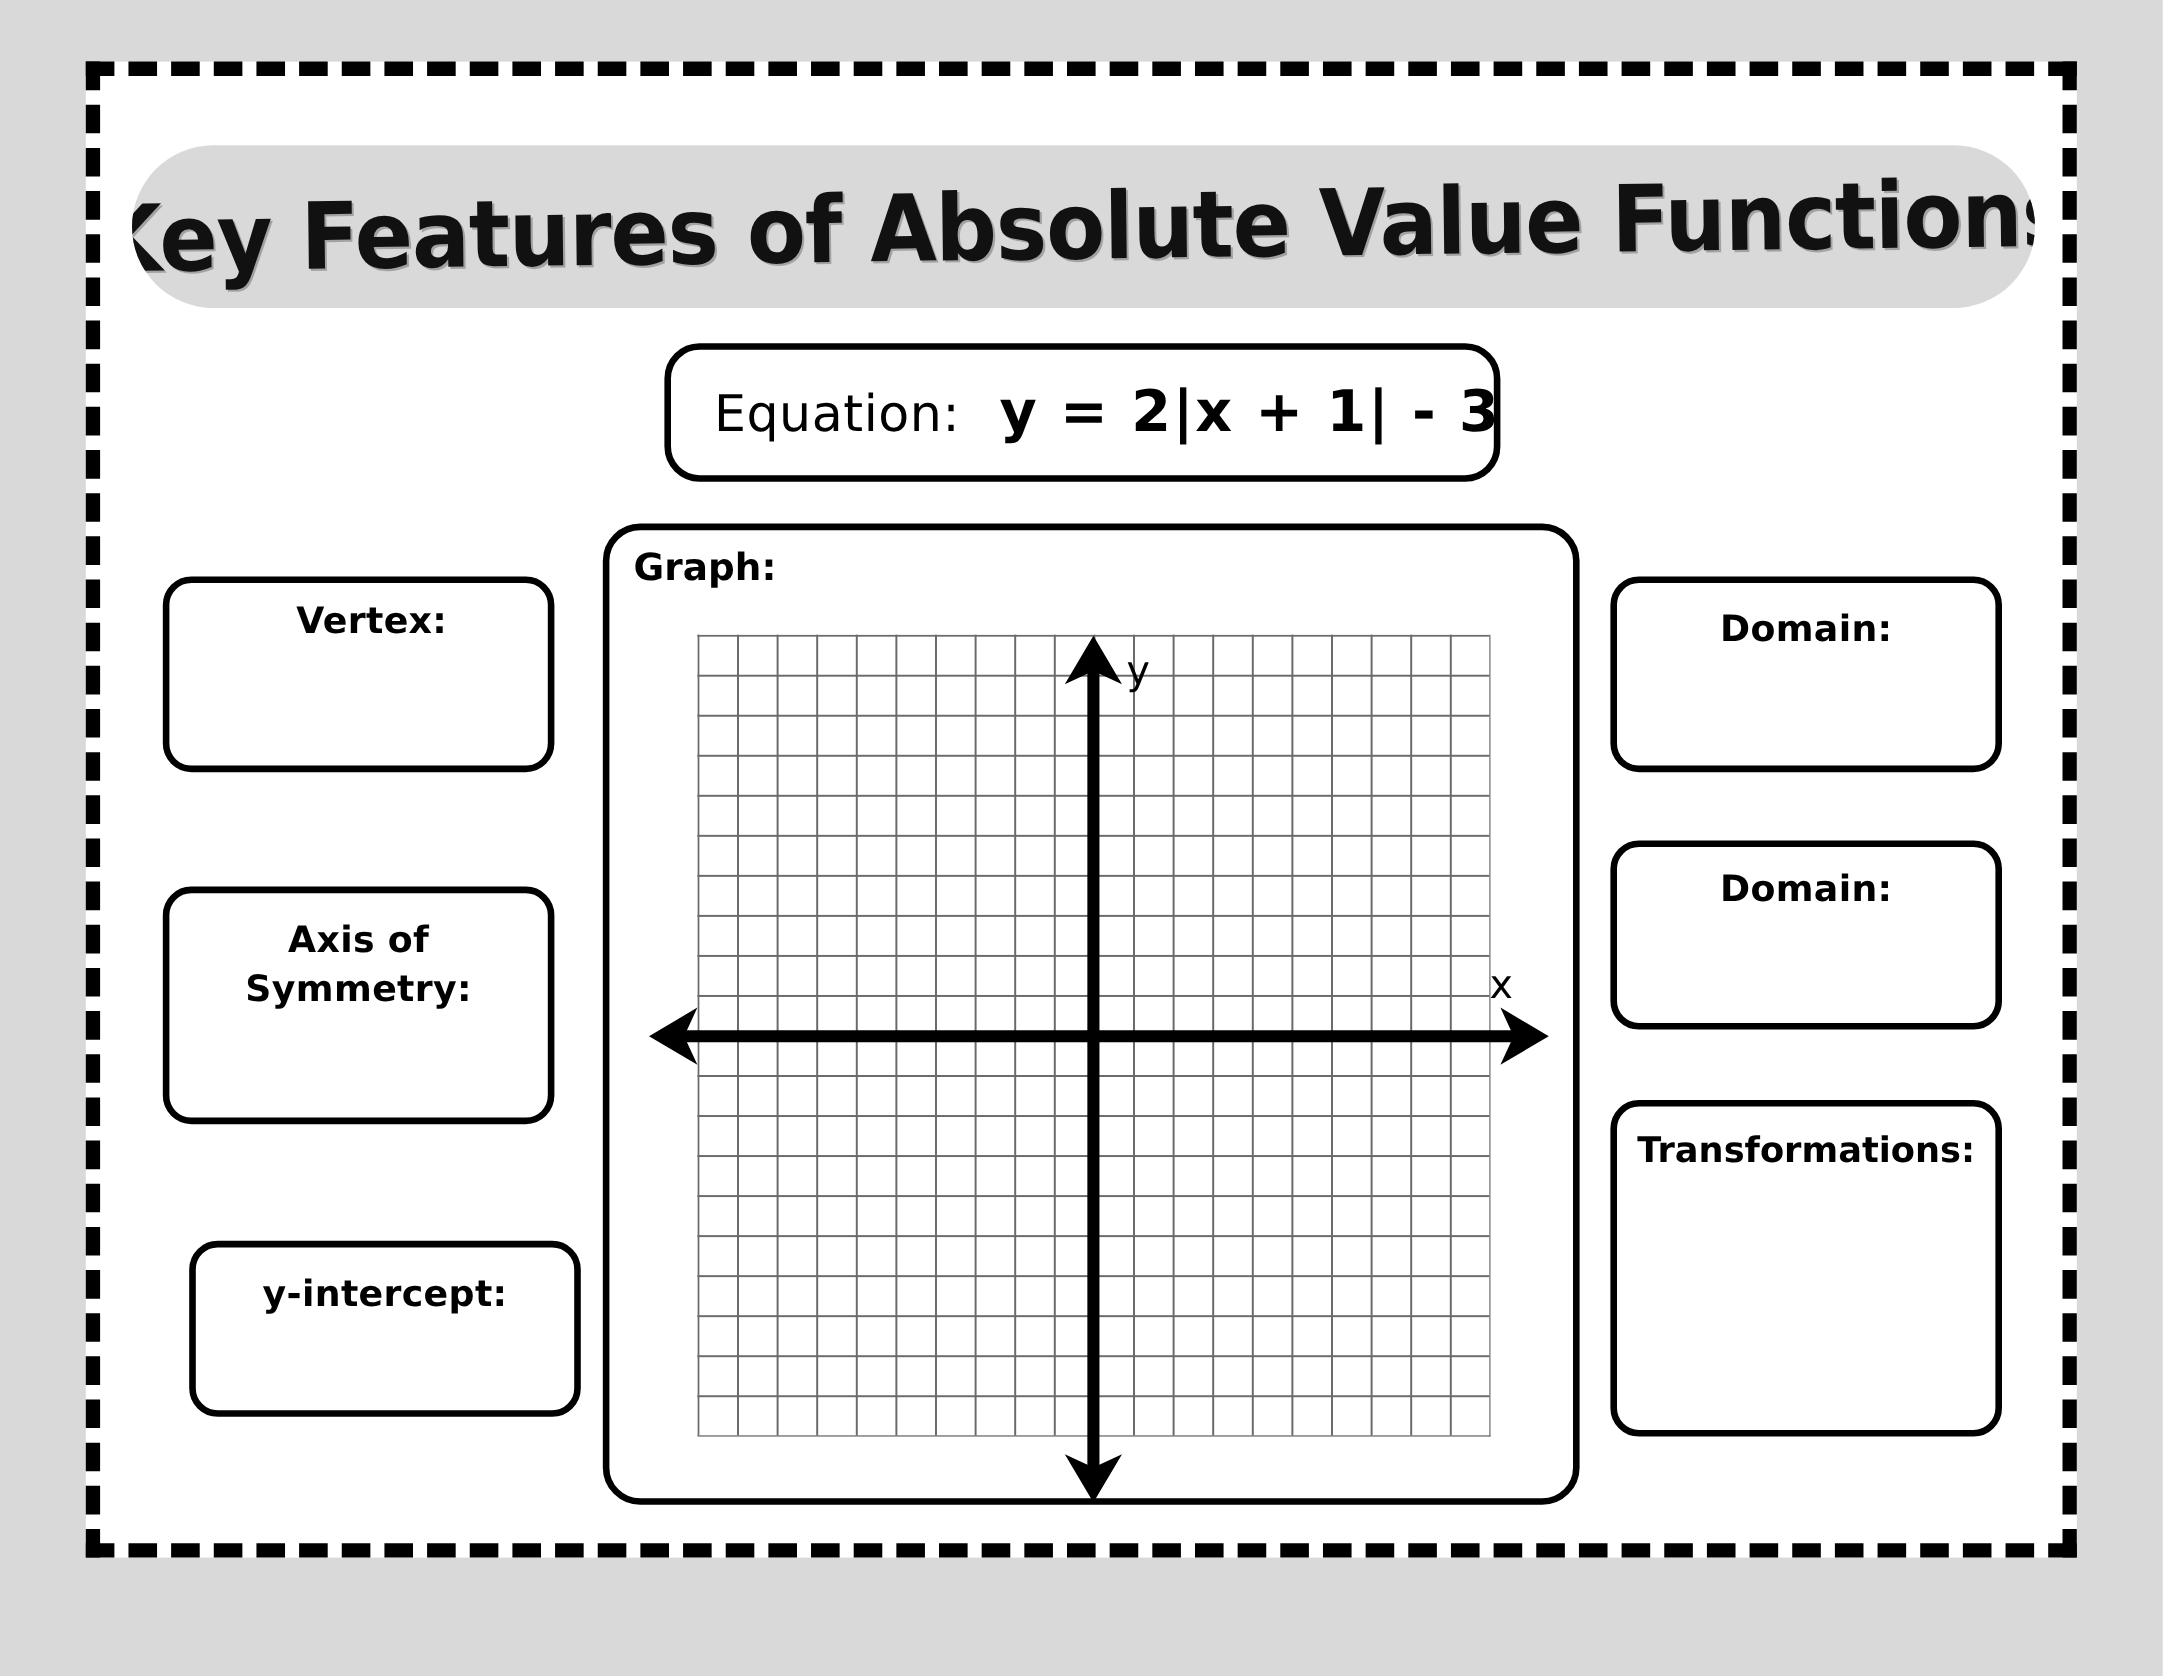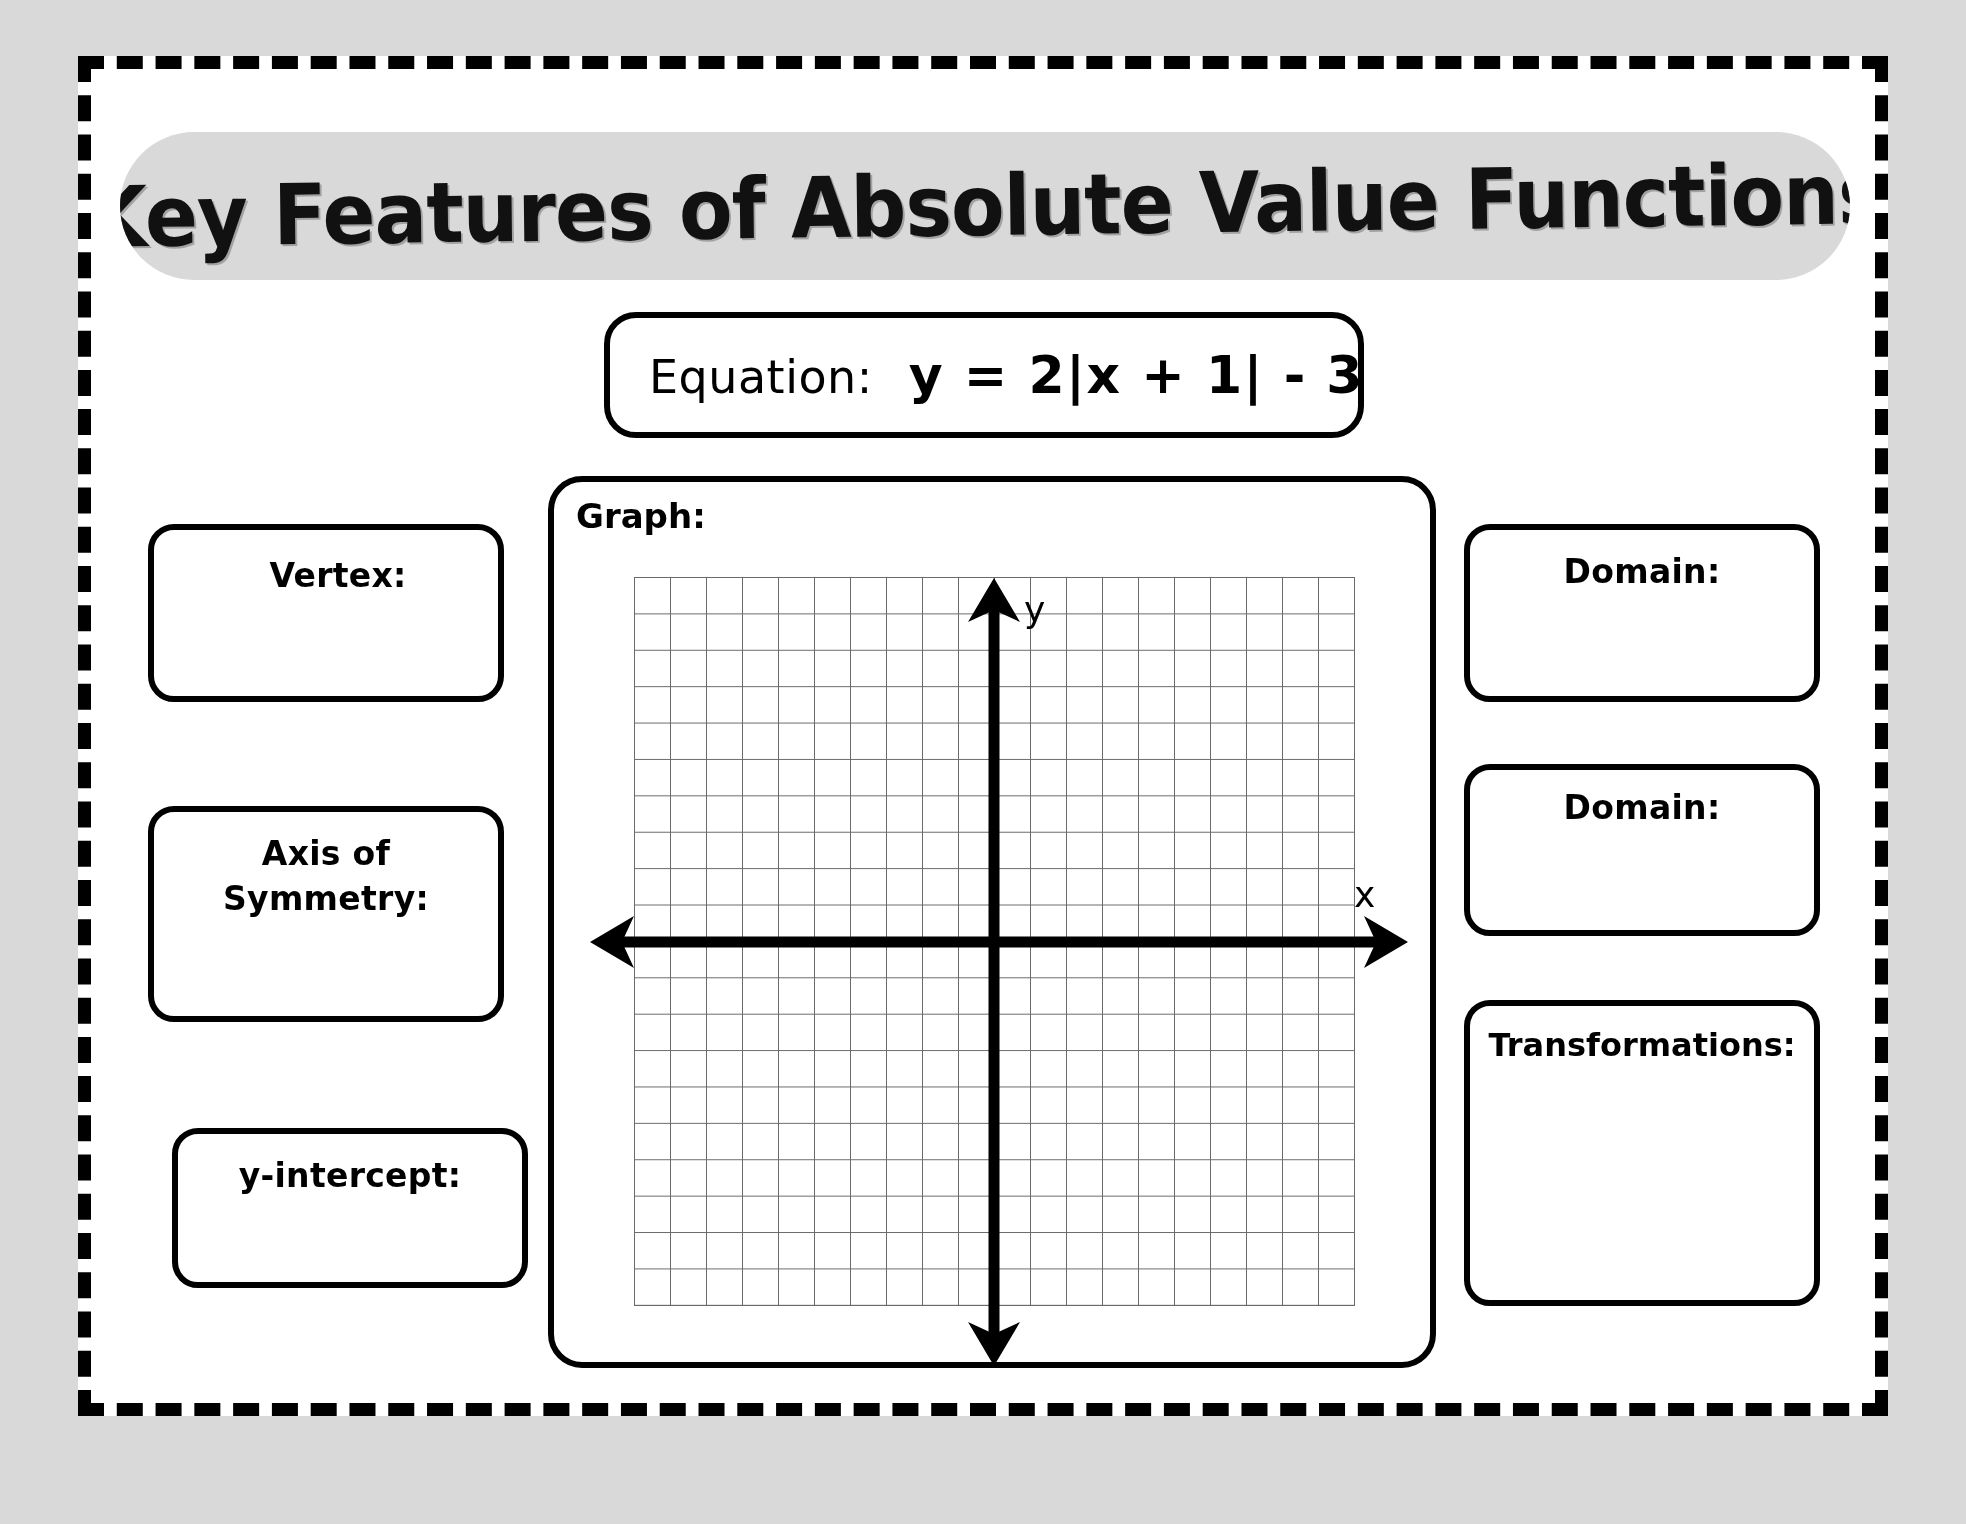--- a/index.html
+++ b/index.html
@@ -115,21 +115,21 @@
   
   #vertex-box      { left: 148px; top: 524px;  width: 356px; height: 178px; }
   #aos-box         { left: 148px; top: 806px;  width: 356px; height: 216px; }
   #yint-box        { left: 136px; top: 1128px; width: 356px; height: 160px; margin-left: 36px; }
 
   
   #domain-box      { left: 1464px; top: 524px;  width: 356px; height: 178px; }
   #range-box       { left: 1464px; top: 764px;  width: 356px; height: 172px; }
   #transform-box   { left: 1464px; top: 1000px; width: 356px; height: 306px; }
 
-  #vertex-label    { top: 24px; padding-left: 24px; }
+  #vertex-label    { top: 12px; padding-left: 24px; }
   #aos-label       { top: 20px; }
   #yint-label      { top: 20px; }
   #domain-label    { top: 20px; }
   #range-label     { top: 16px; }
   #transform-label { top: 18px; font-size: 32px; letter-spacing: 0; }
 
   
   #graph-box {
     left: 548px;
     top: 476px;

